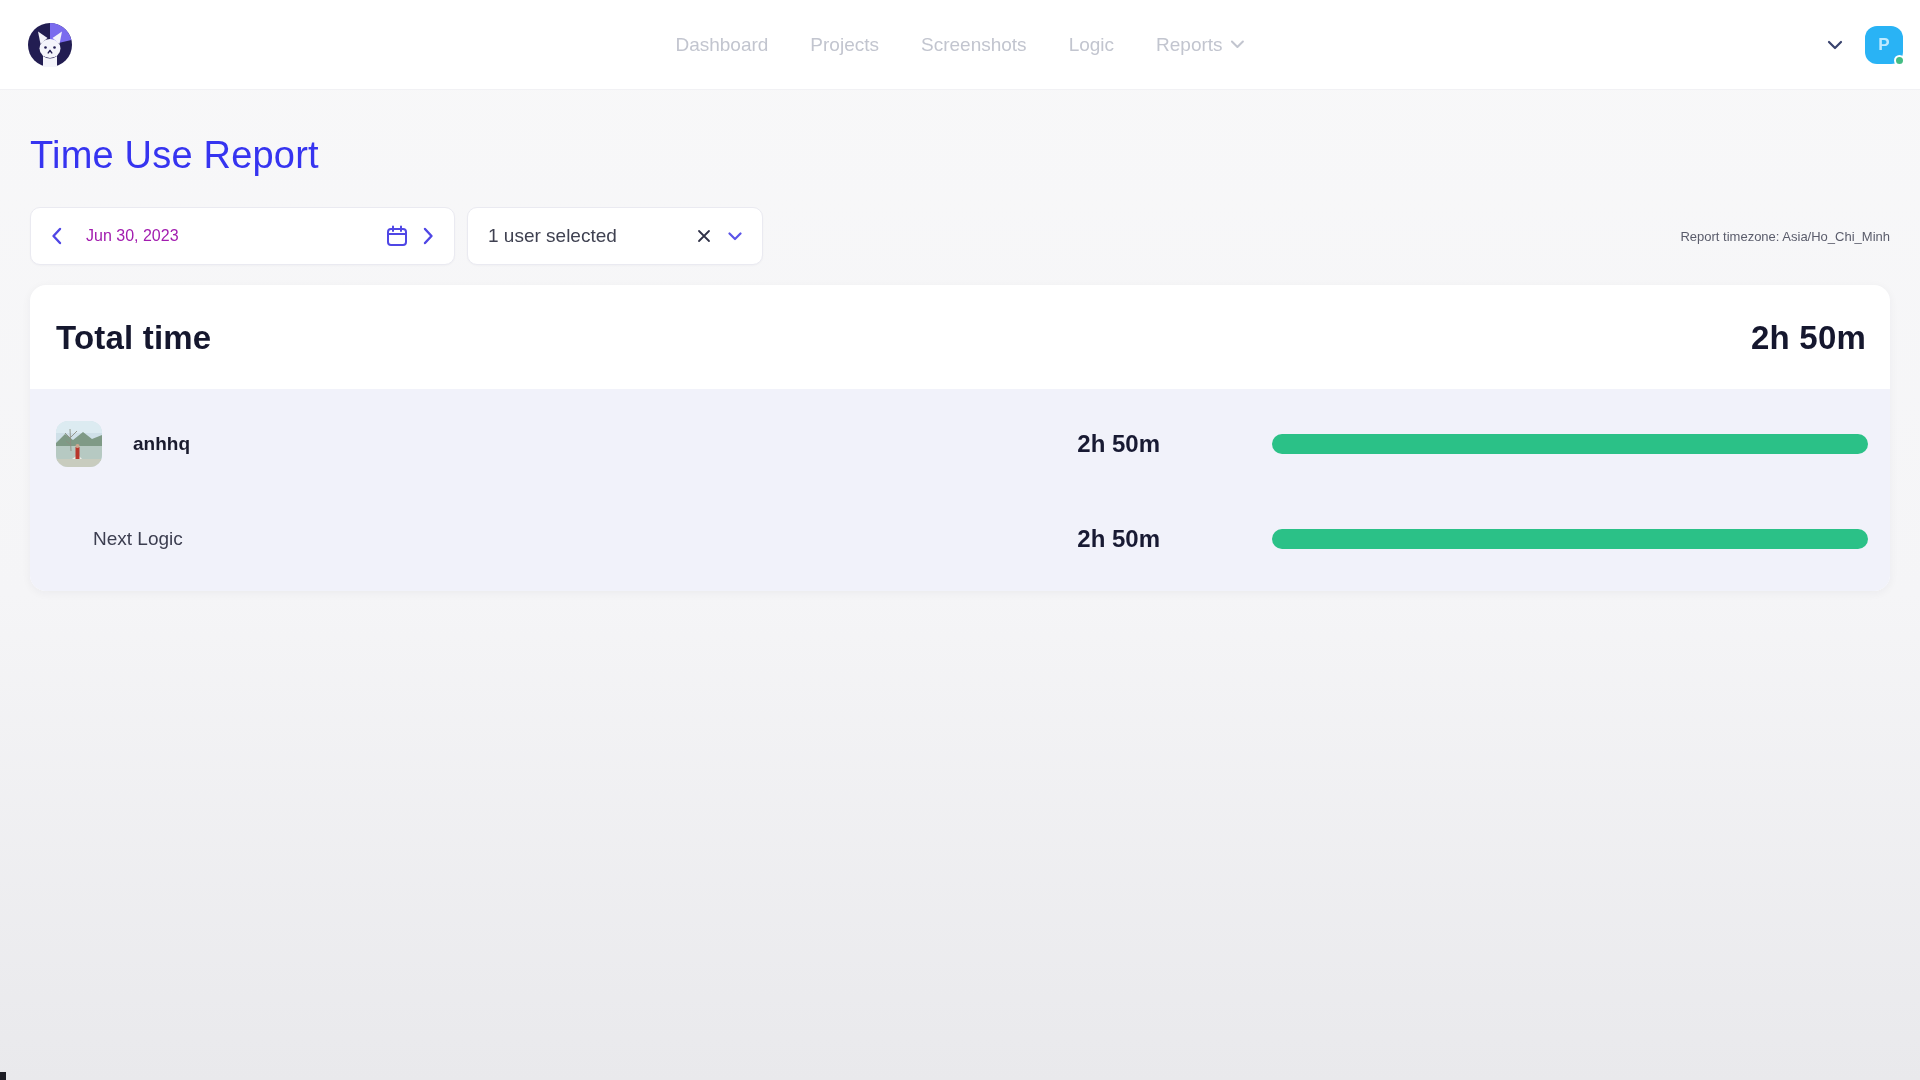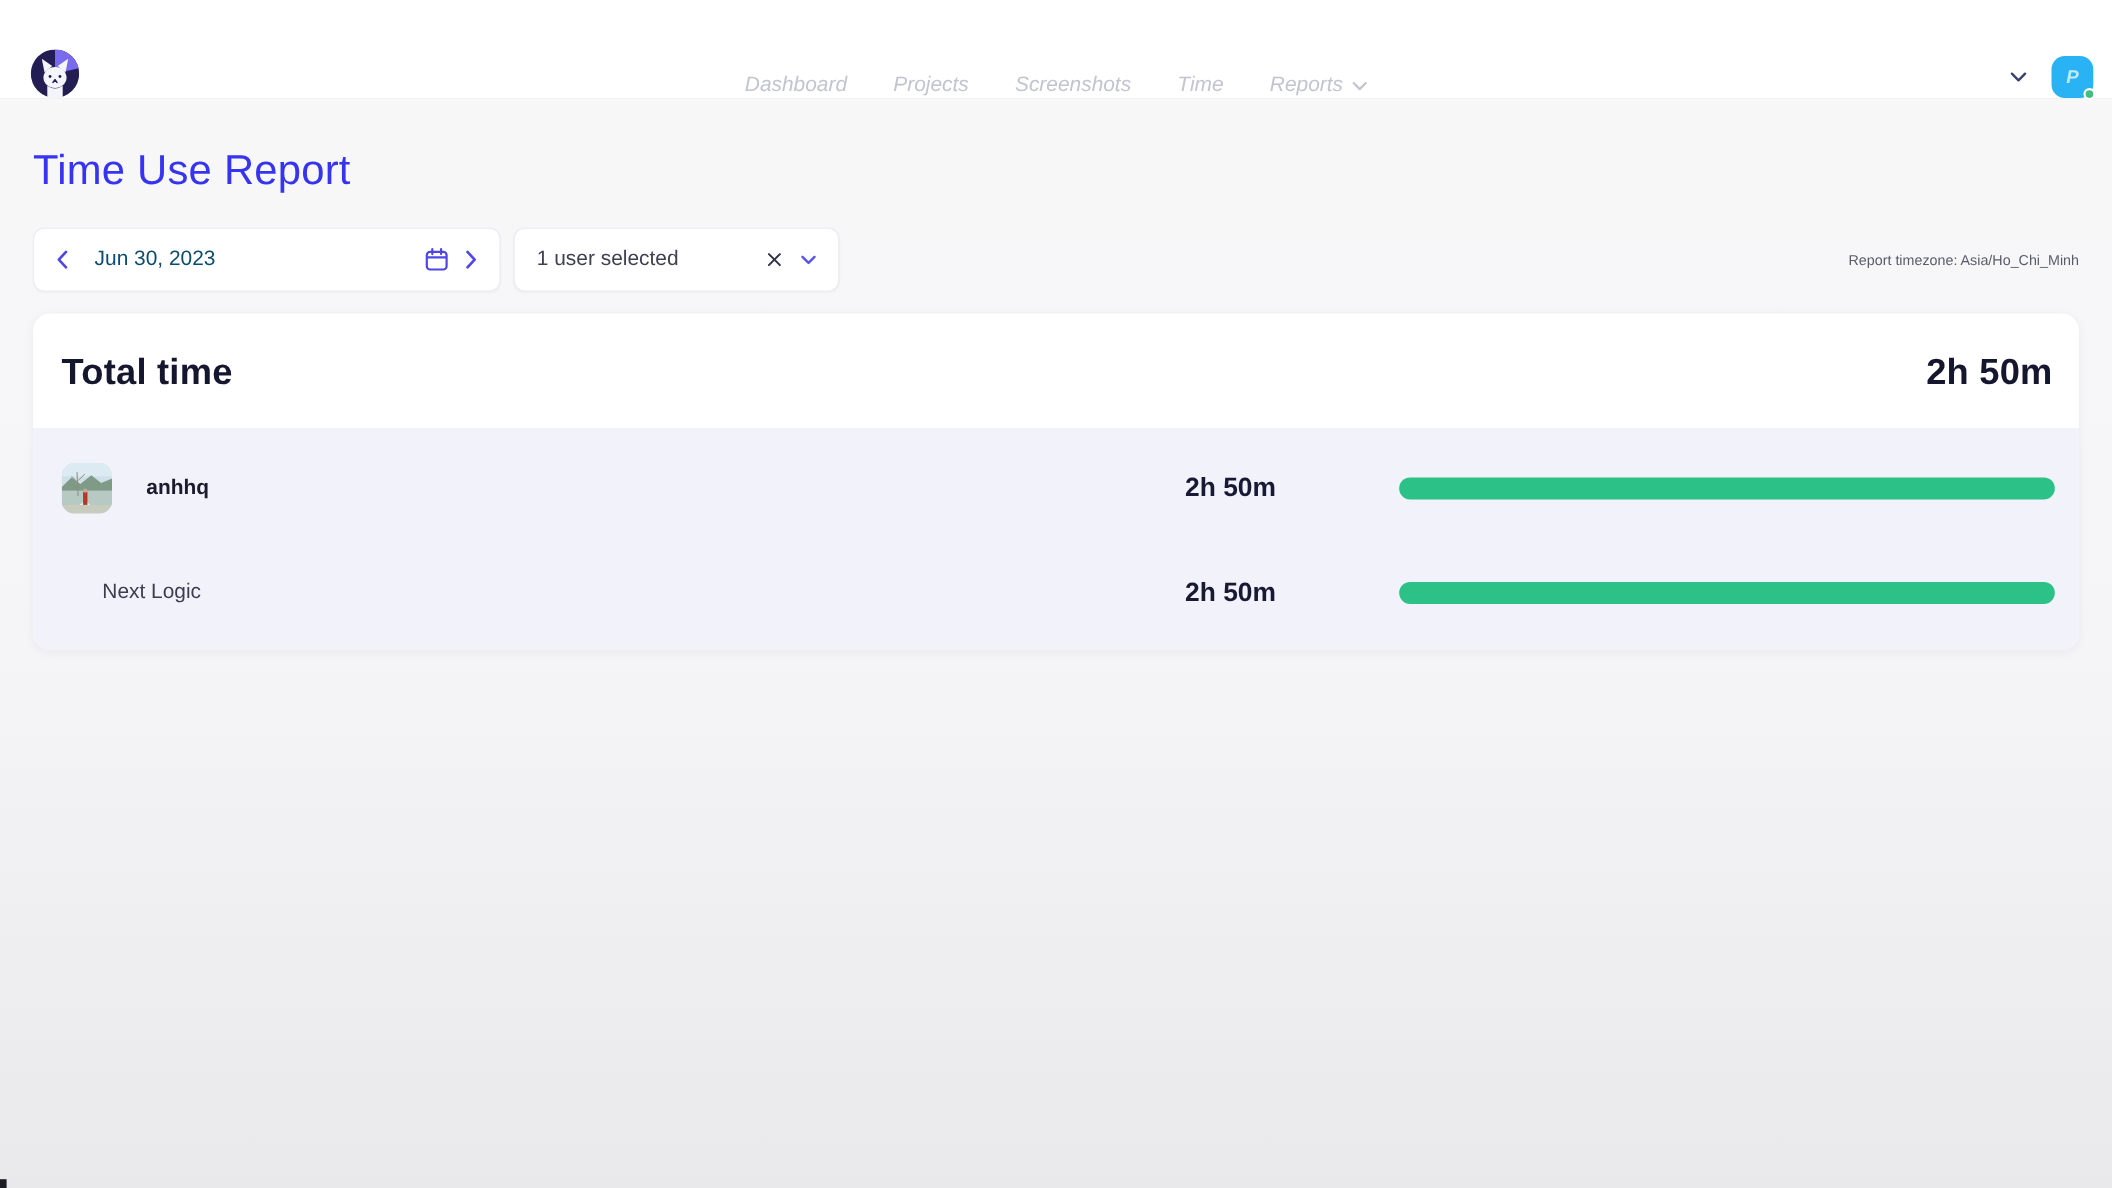--- a/index.html
+++ b/index.html
@@ -9,24 +9,23 @@
     background: linear-gradient(180deg, #f8f8f9 0%, #f5f5f7 55%, #e9e9ec 100%);
     position: relative;
   }
 
   
   .navbar {
     height: 90px;
     background: #ffffff;
     border-bottom: 1px solid #f1f1f4;
     display: flex;
-    align-items: flex-end;
+    align-items: center;
     padding: 0 17px 0 28px;
     position: relative;
-    font-style: italic;
   }
   .logo { width: 44px; height: 44px; cursor: pointer; }
   .nav-links {
     position: absolute;
     left: 50%;
     transform: translateX(-50%);
     display: flex;
     align-items: center;
     gap: 42px;
   }
@@ -82,22 +81,22 @@
     background: #ffffff;
     border: 1px solid #eaeaf1;
     border-radius: 10px;
     height: 58px;
     display: flex;
     align-items: center;
     box-shadow: 0 1px 2px rgba(30,30,60,0.03);
   }
   .date-box { width: 425px; padding: 0 16px; }
   .date-box .date-value {
-    font-size: 19px;
-    color: #0c4a6e;
+    font-size: 16px;
+    color: #a21caf;
     margin-left: 20px;
     flex: 1;
     cursor: pointer;
   }
   .icon-btn {
     background: none; border: none;
     display: flex; align-items: center; justify-content: center;
     cursor: pointer;
     padding: 4px;
   }
@@ -207,21 +206,21 @@
     <span class="nav-link">
         <span>Dashboard</span>
       </span>
     <span class="nav-link">
         <span>Projects</span>
       </span>
     <span class="nav-link">
         <span>Screenshots</span>
       </span>
     <span class="nav-link">
-        <span>Time</span>
+        <span>Logic</span>
       </span>
     <span class="nav-link">
       <span>Reports</span>
       <svg width="14" height="9" viewBox="0 0 14 9">
           <path d="M1.5 1.5 L7 7 L12.5 1.5" stroke="#c2c5cf" stroke-width="2" fill="none" stroke-linecap="round" stroke-linejoin="round"></path>
         </svg>
     </span>
   </div>
 
   <div class="nav-right">

